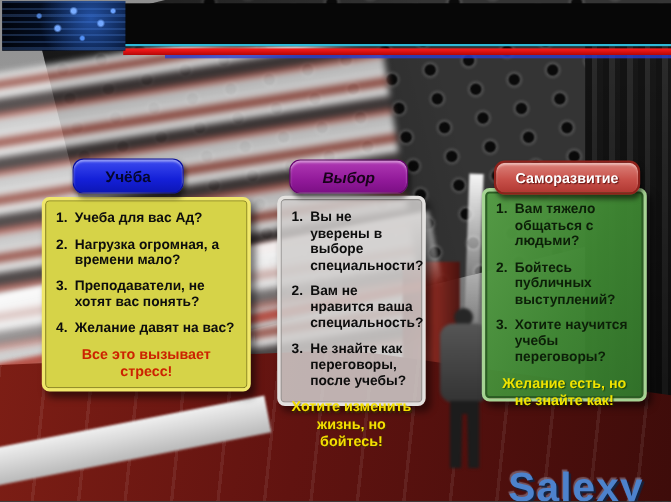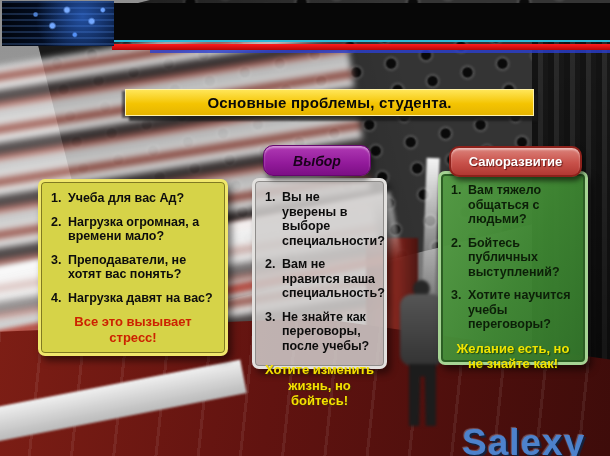--- a/index.html
+++ b/index.html
@@ -144,37 +144,37 @@
     <div class="head"></div>
     <div class="body"></div>
     <div class="legs"></div>
   </div>
 
   <div class="layer topbar"></div>
   <div class="layer redstripe"></div>
   <div class="layer bluestripe"></div>
   <div class="layer circuit"></div>
 
-  <div class="layer title-banner">
-    <span>Основные проблемы, студента.</span>
+
+  <div class="layer pill pill-ucheba">
+    <span>Учёба</span>
   </div>
-
   <div class="layer pill pill-vybor">
     <span>Выбор</span>
   </div>
   <div class="layer pill pill-samo">
     <span>Саморазвитие</span>
   </div>
 
   <div class="layer box box-ucheba">
     <ol>
         <li>Учеба для вас Ад?</li>
         <li>Нагрузка огромная, а времени мало?</li>
         <li>Преподаватели, не хотят вас понять?</li>
-        <li>Нагрузка давят на вас?</li>
+        <li>Желание давят на вас?</li>
       </ol>
     <div class="footer">Все это вызывает стресс!</div>
   </div>
 
   <div class="layer box box-vybor">
     <ol>
         <li>Вы не уверены в выборе специальности?</li>
         <li>Вам не нравится ваша специальность?</li>
         <li>Не знайте как переговоры, после учебы?</li>
       </ol>

